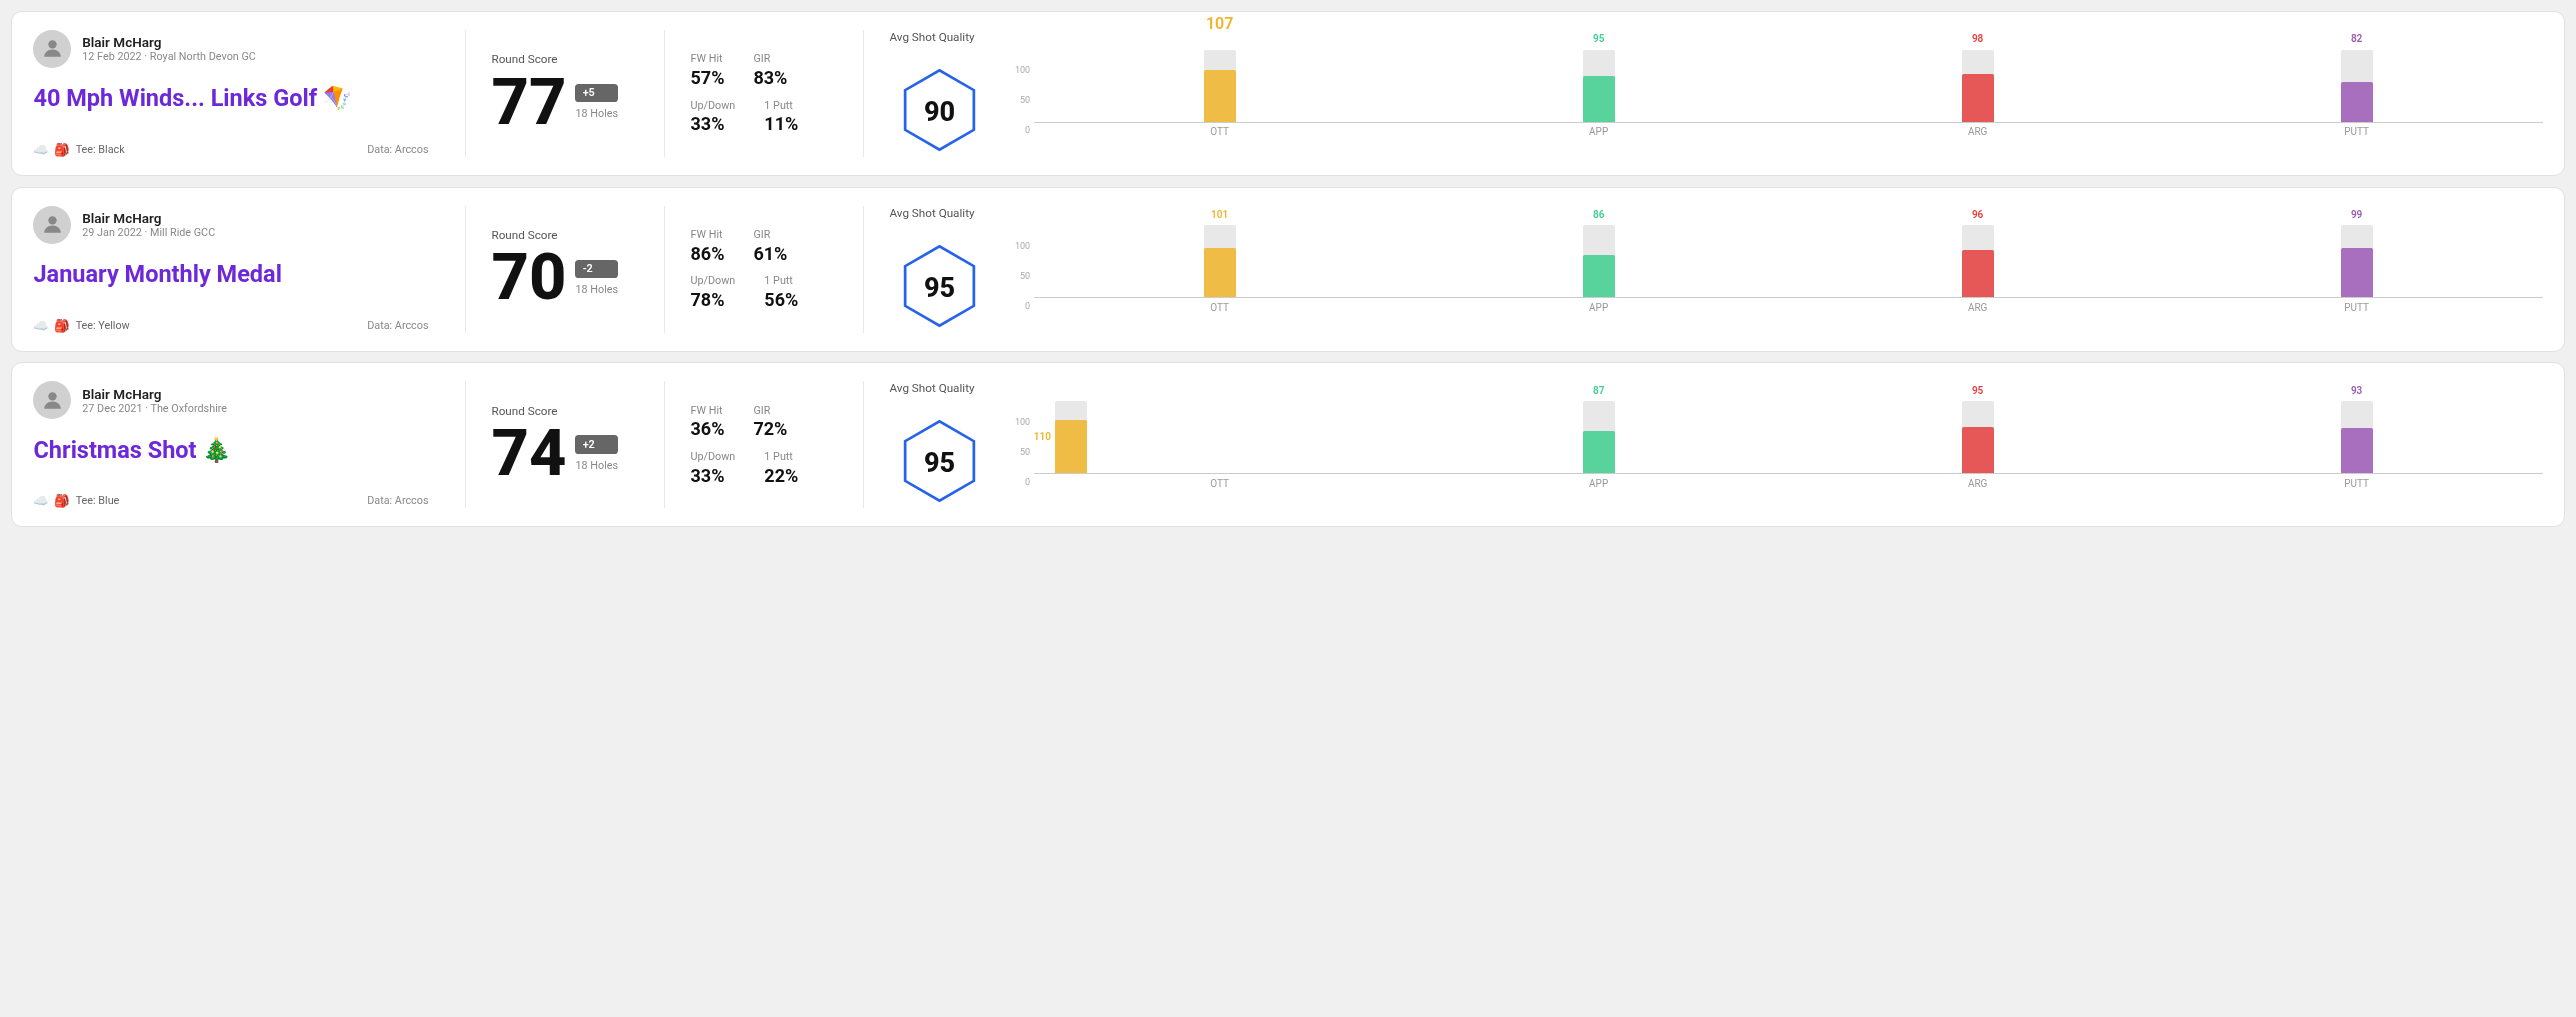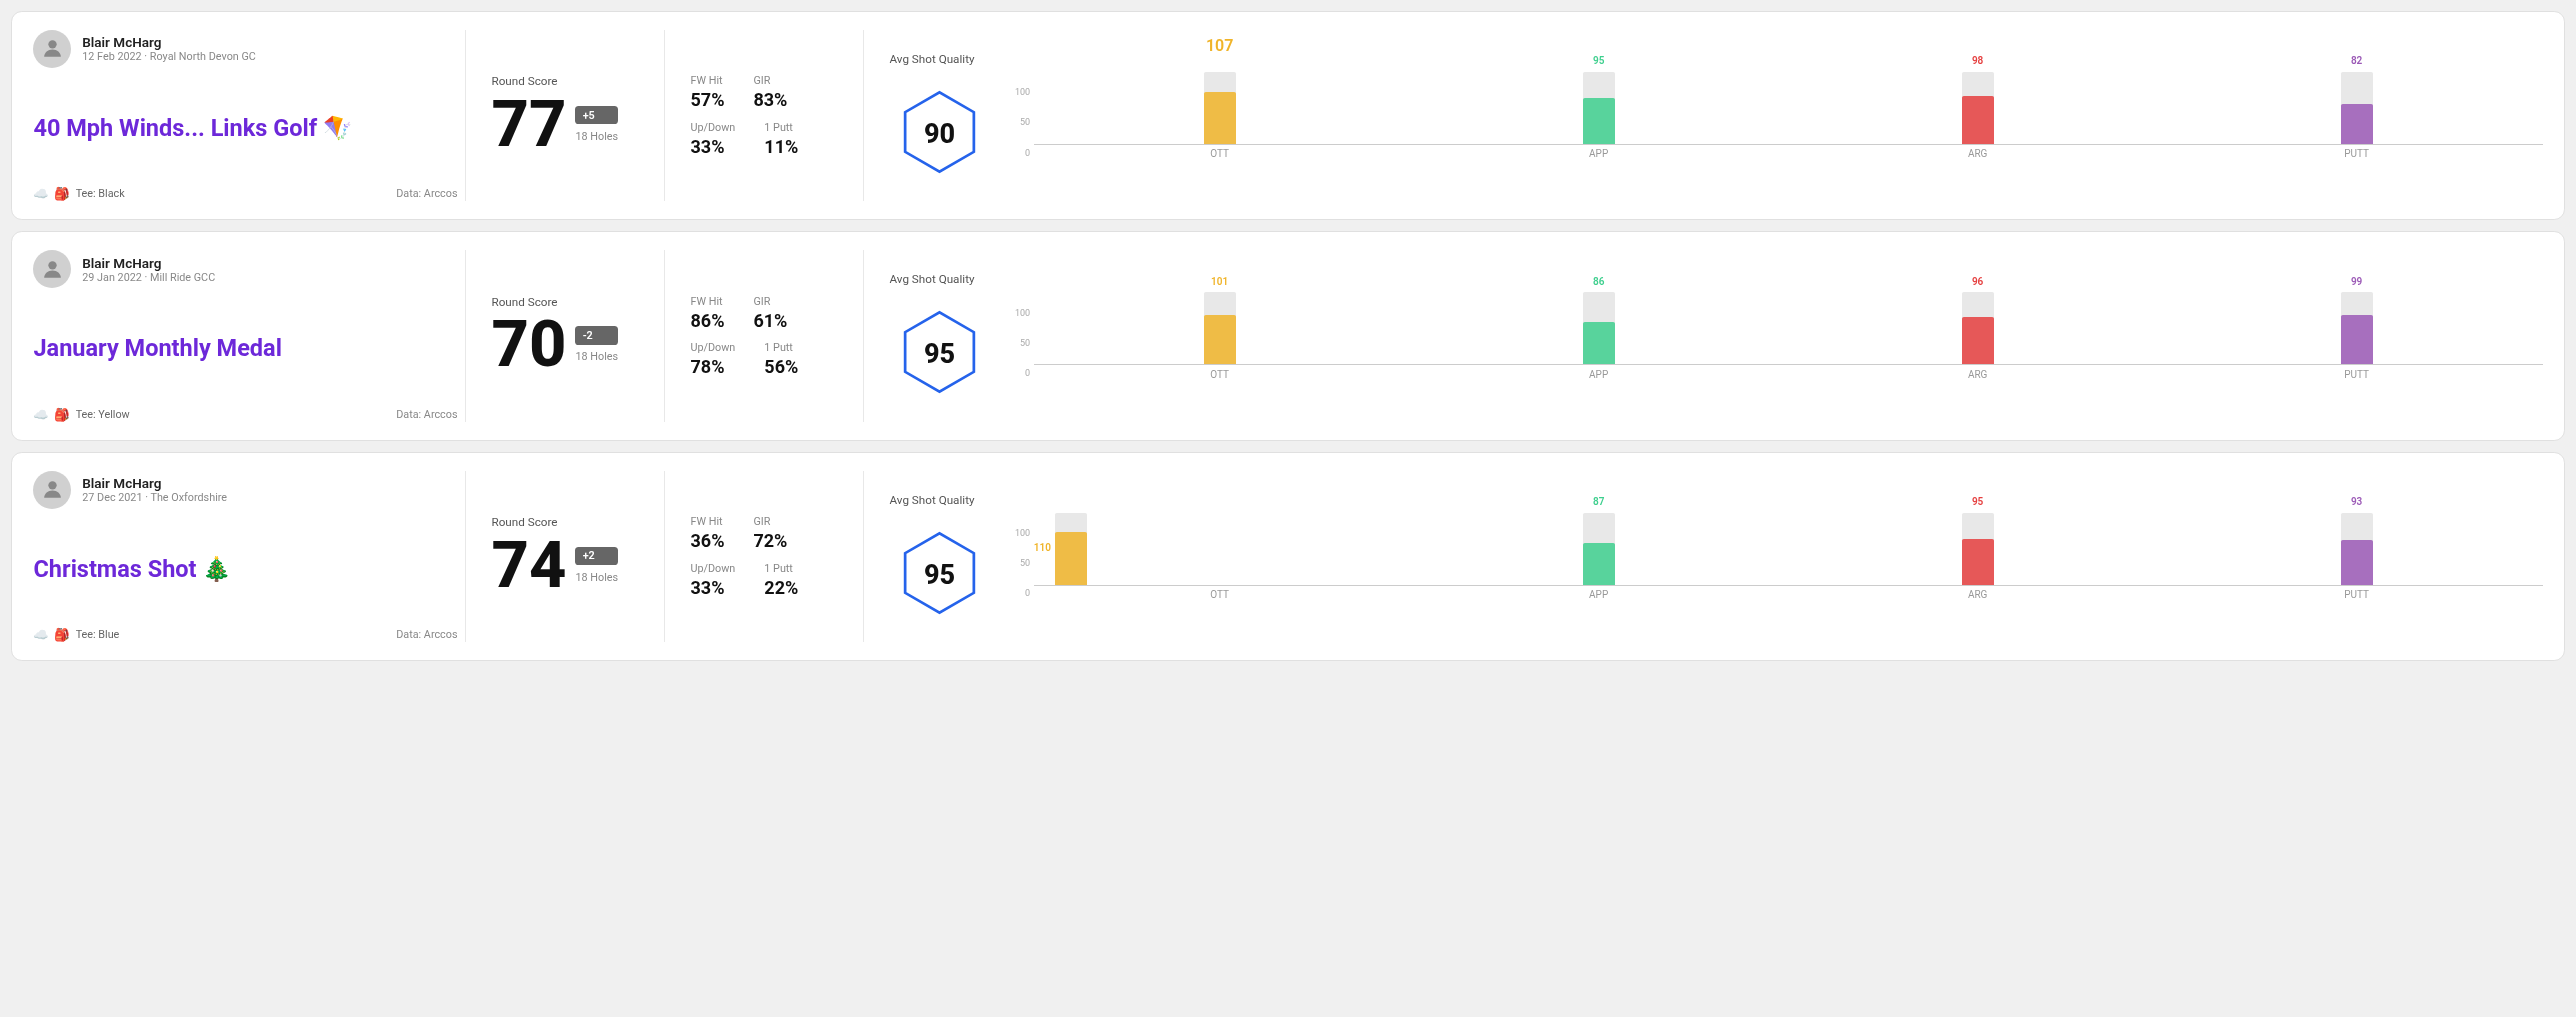--- a/index.html
+++ b/index.html
@@ -20,22 +20,21 @@
       align-items: stretch;
       gap: 0;
     }
 
     
     .card-left {
       flex: 0 0 433px;
       display: flex;
       flex-direction: column;
       border-right: 0.9px solid #e8e8e8;
-      padding-right: 8px;
-      gap: 30px;
+      padding-right: 37px;
     }
 
     .player-header {
       display: flex;
       align-items: center;
       gap: 10.8px;
       margin-bottom: 7.2px;
     }
 
     .avatar {

